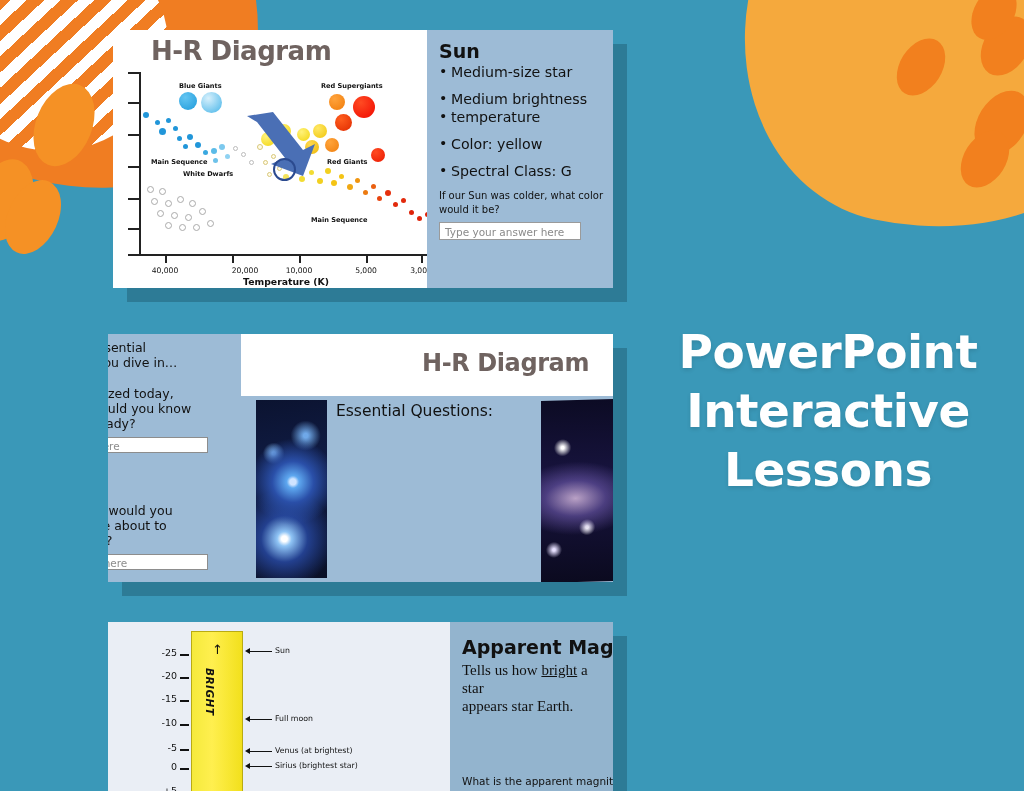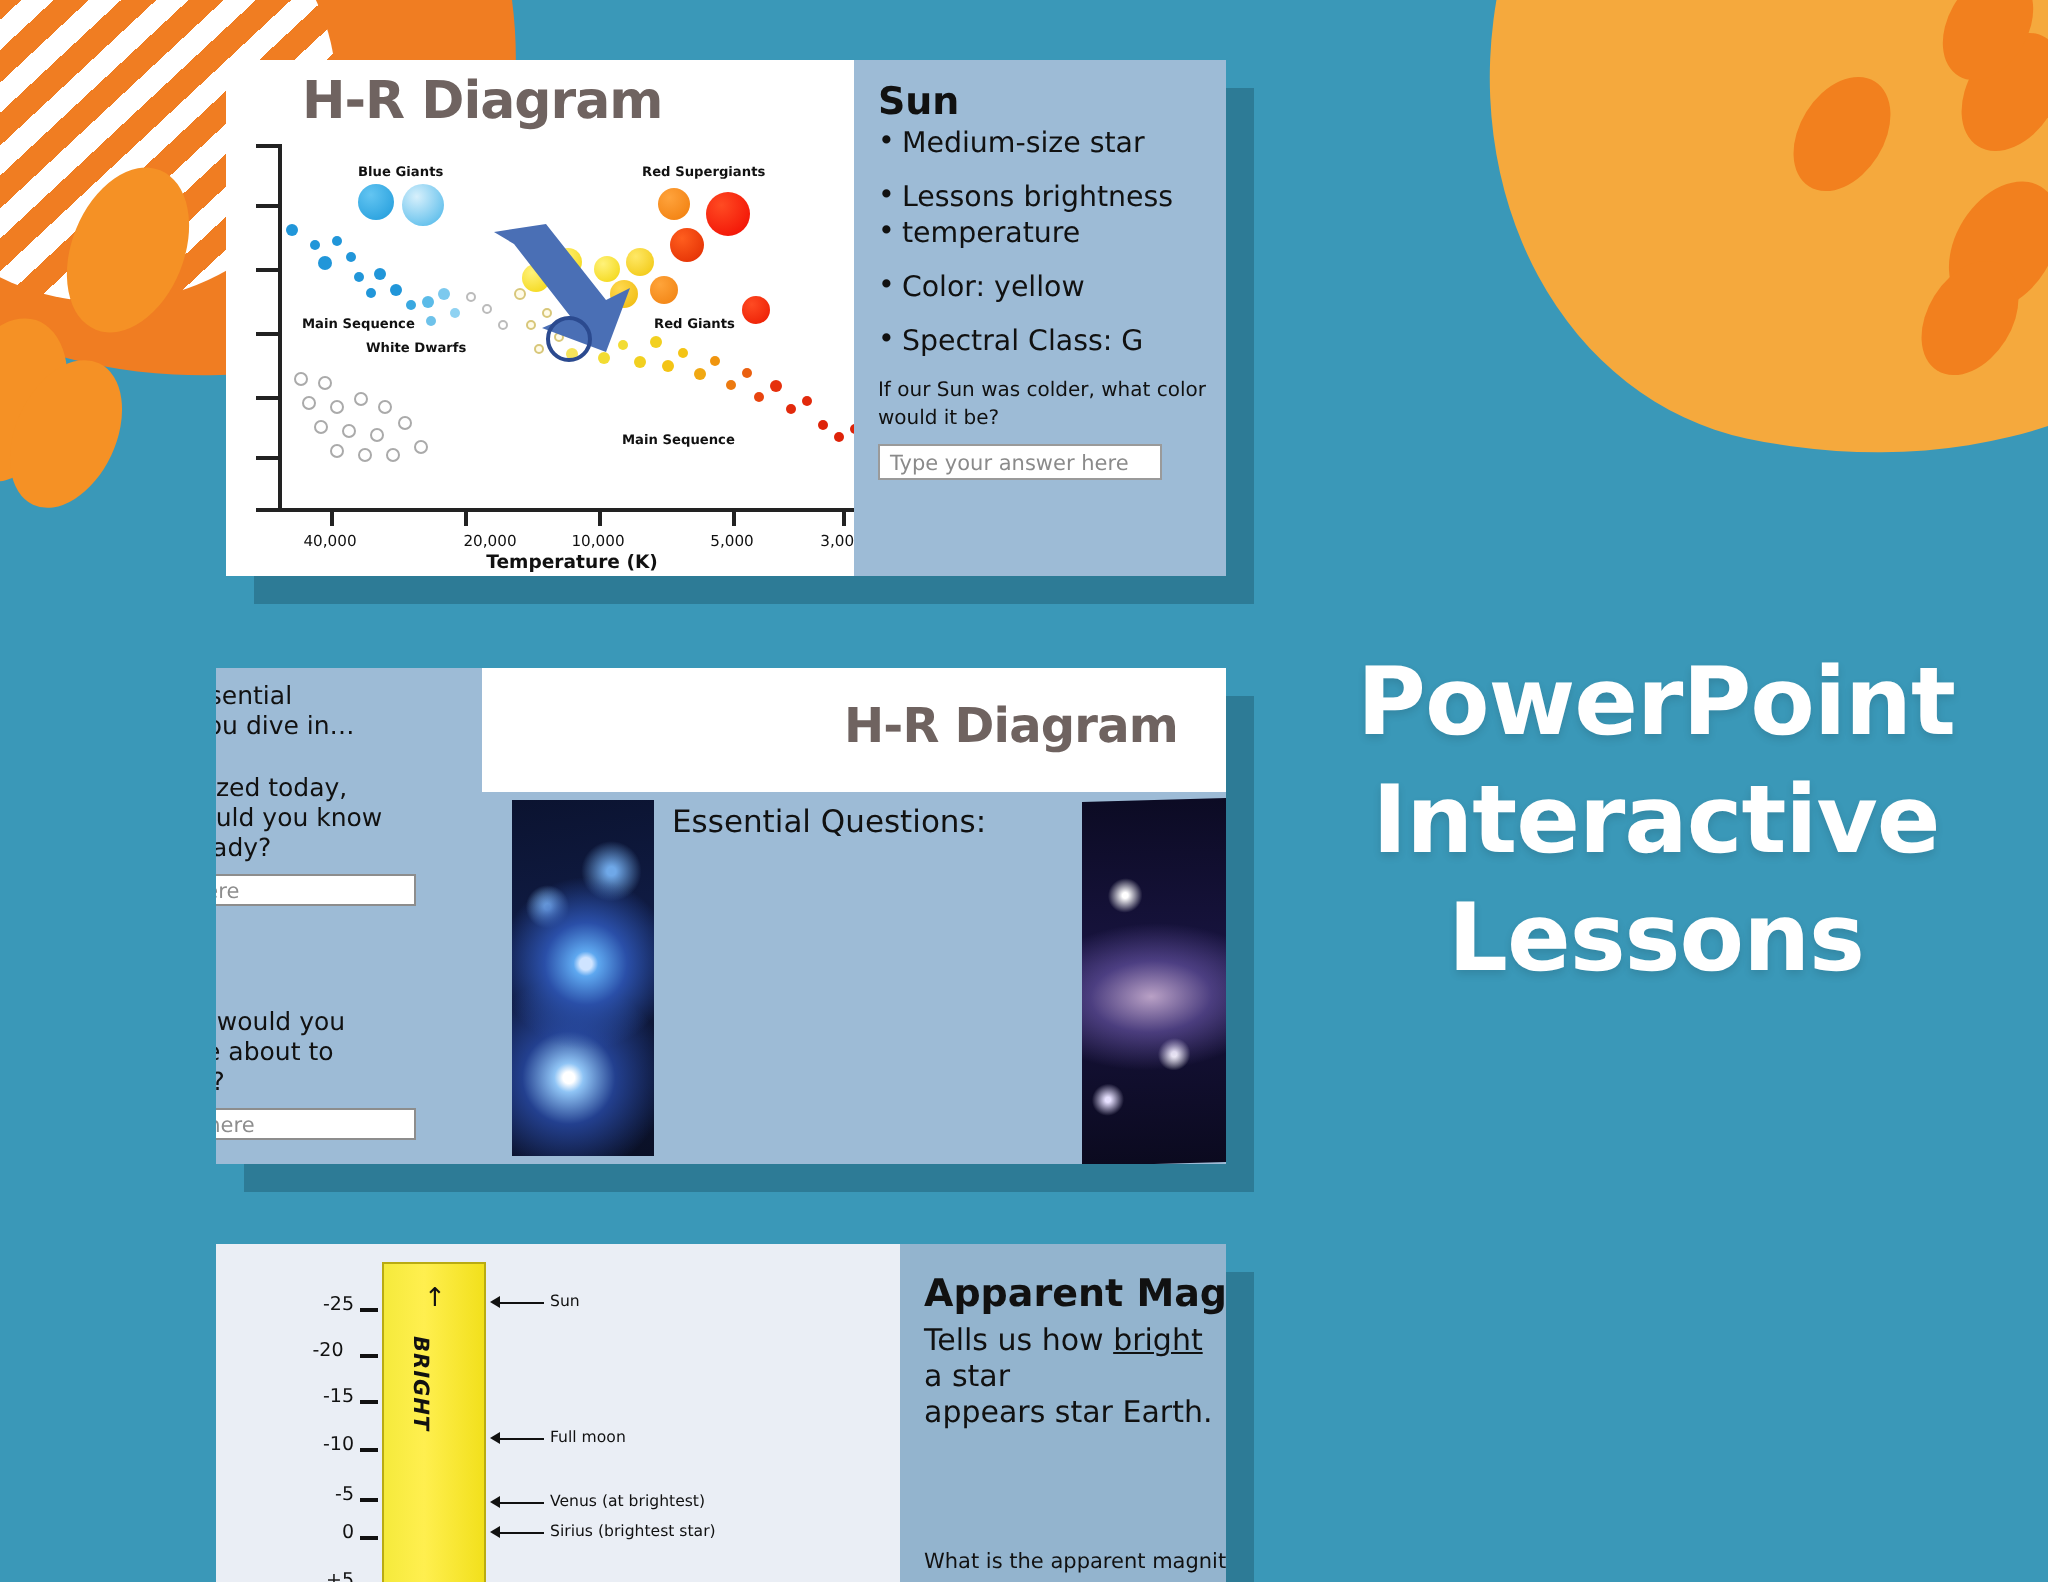--- a/index.html
+++ b/index.html
@@ -131,21 +131,21 @@
   .cl-line{position:absolute;height:1px;background:#111;}
   .cl-head{
     position:absolute;width:0;height:0;border-top:3px solid transparent;
     border-bottom:3px solid transparent;border-right:5px solid #111;
   }
   .s3-right{
     position:absolute;left:342px;top:0;right:0;bottom:0;background:#93b4ce;
     padding:14px 0 0 12px;box-sizing:border-box;overflow:hidden;
   }
   .s3-right h3{margin:0;font-size:19px;font-weight:700;color:#111;white-space:nowrap;}
-  .s3-right p{margin:3px 0 0 0;font-size:15px;line-height:18px;color:#111;}
+  .s3-right p{margin:3px 0 0 0;font-size:15px;line-height:18px;color:#111;font-family:Liberation Serif, serif;}
   .s3-q{position:absolute;left:12px;bottom:10px;font-size:10.5px;color:#111;white-space:nowrap;}
   u{text-decoration:underline;}
 
   
   .axis-v{position:absolute;left:18px;top:2px;width:1.6px;height:182px;background:#222;}
   .axis-h{position:absolute;left:18px;top:184px;width:294px;height:1.6px;background:#222;}
   .vtick{position:absolute;left:7px;width:12px;height:1.6px;background:#222;}
   .htick{position:absolute;top:184px;width:1.6px;height:9px;background:#222;}
   .xlab{position:absolute;top:196px;font-size:7.6px;color:#111;text-align:center;width:40px;}
   .xtitle{
@@ -298,21 +298,21 @@
             <polygon points="4,6 30,2 60,40 72,34 60,66 28,54 42,48 14,12" fill="#4a6fb5"></polygon>
           </svg>
           <div class="circ-hi" style="left:152px;top:88px;"></div>
         </div>
       </div>
 
       <div class="s1-right">
         <h3>Sun</h3>
         <ul>
           <li>Medium-size star</li>
-          <li style="margin-bottom:2px;">Lessons brightness</li>
+          <li style="margin-bottom:2px;">Medium brightness</li>
           <li style="padding-left:12px;list-style:none;margin-bottom:11px;"><span>temperature</span></li>
           <li>Color: yellow</li>
           <li>Spectral Class: G</li>
         </ul>
         <div class="s1-prompt">If our Sun was colder, what color</div>
         <div class="s1-prompt">would it be?</div>
         <div class="answerbox">Type your answer here</div>
       </div>
     </div>
   </div>
@@ -351,21 +351,21 @@
   <div class="shadow sh" style="left:122px;top:636px;width:505px;height:175px;"></div>
   <div class="slide s3">
     <div class="s3-left">
 
       <div class="mag-bar"></div>
       <div class="uparrow">↑</div>
       <div class="bright">BRIGHT</div>
 
       <div class="tick" style="left:43px;top:25px;">-25</div>
       <div class="tickmark" style="left:72px;top:32px;"></div>
-      <div class="tick" style="left:43px;top:48px;text-align:center;">-20</div>
+      <div class="tick" style="left:43px;top:48px;">-20</div>
       <div class="tickmark" style="left:72px;top:55px;"></div>
       <div class="tick" style="left:43px;top:71px;">-15</div>
       <div class="tickmark" style="left:72px;top:78px;"></div>
       <div class="tick" style="left:43px;top:95px;">-10</div>
       <div class="tickmark" style="left:72px;top:102px;"></div>
       <div class="tick" style="left:43px;top:120px;">-5</div>
       <div class="tickmark" style="left:72px;top:127px;"></div>
       <div class="tick" style="left:43px;top:139px;">0</div>
       <div class="tickmark" style="left:72px;top:146px;"></div>
       <div class="tick" style="left:43px;top:163px;">+5</div>

